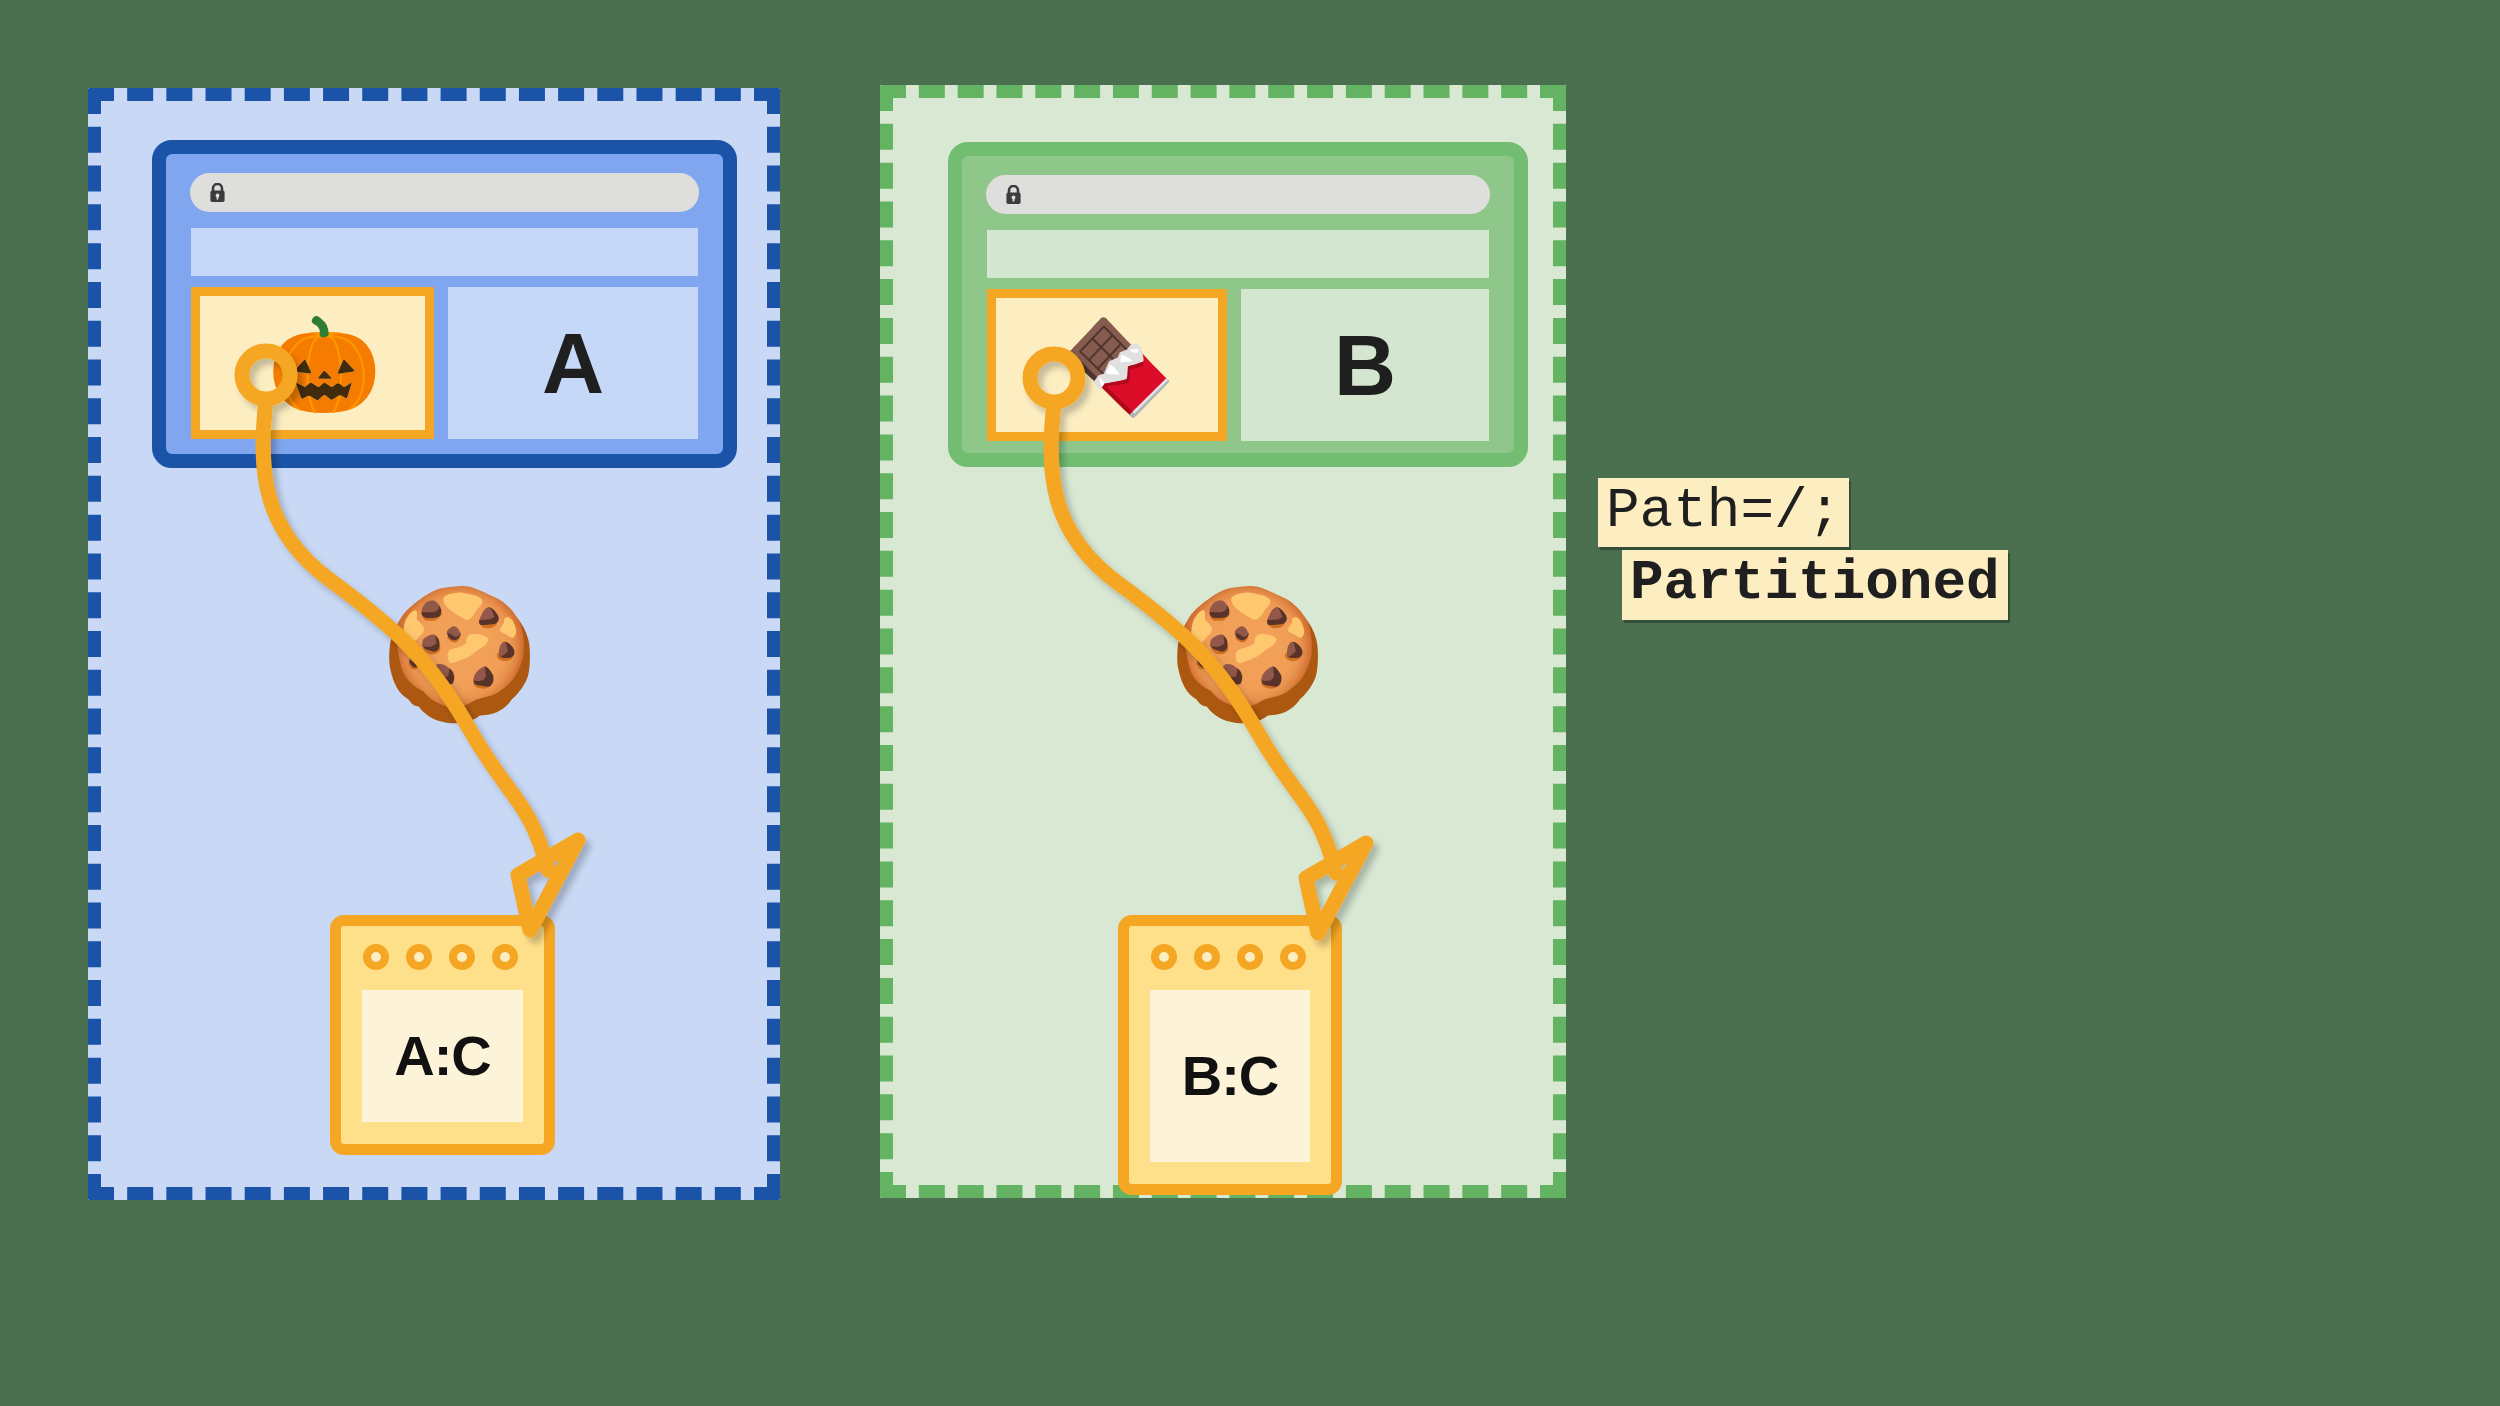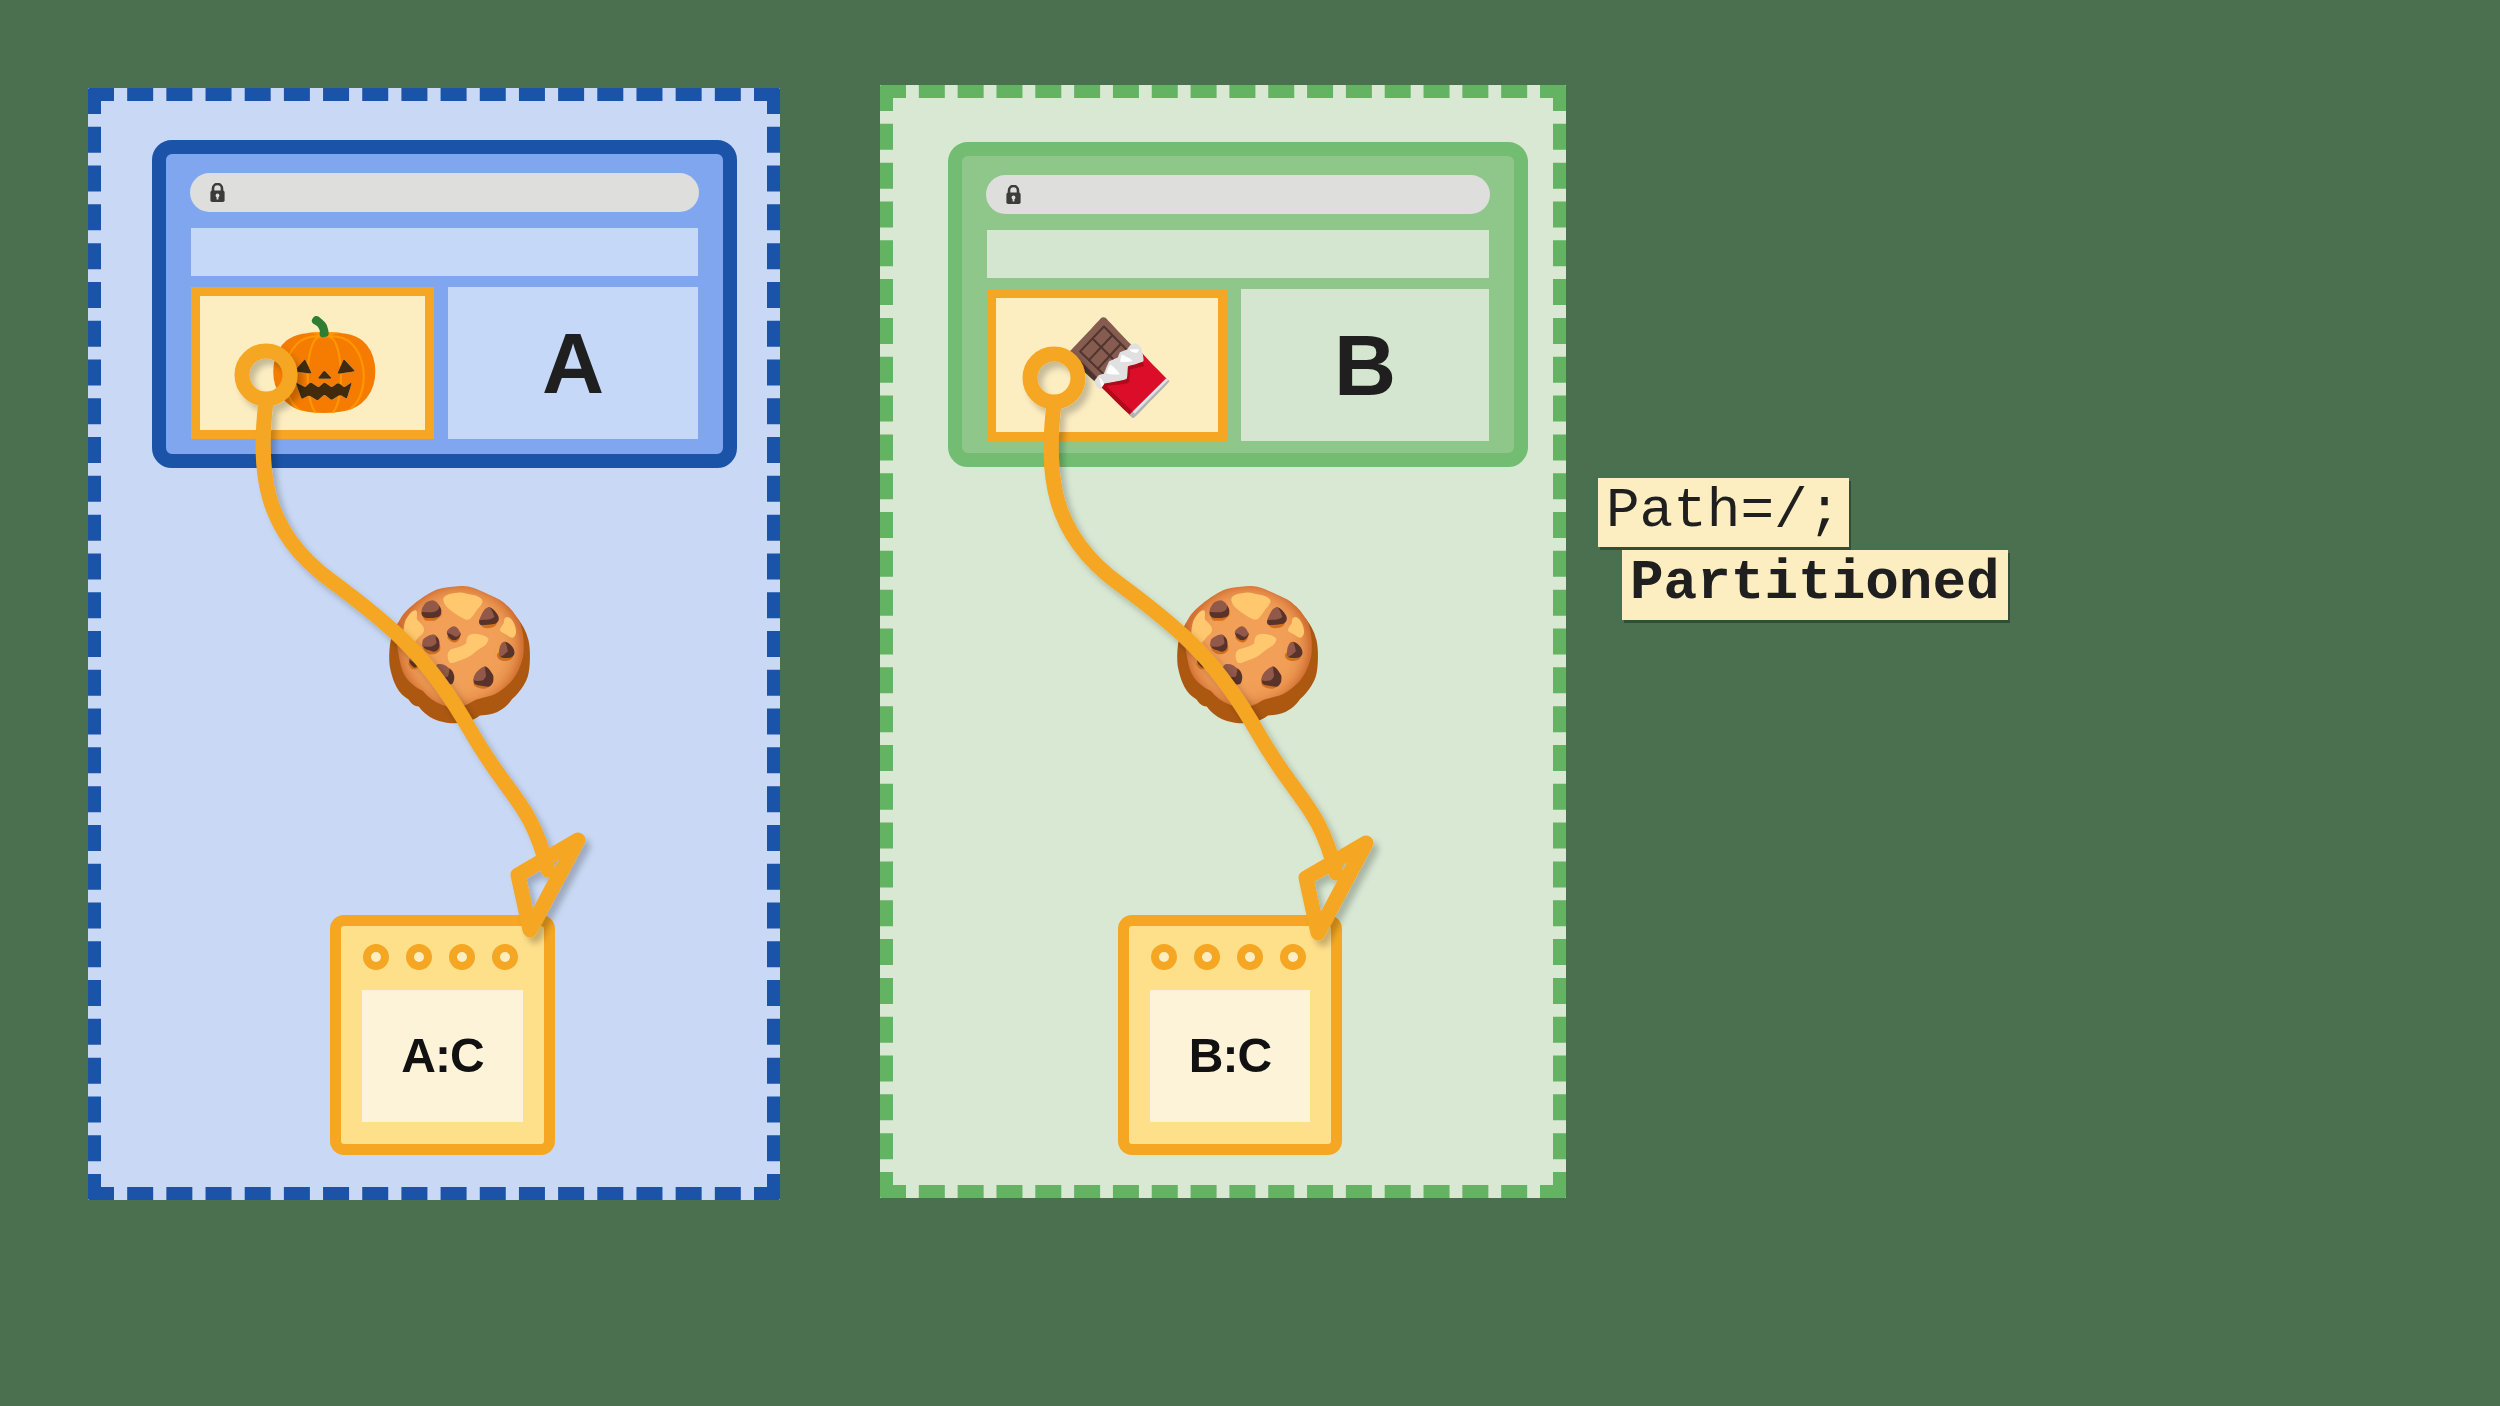--- a/index.html
+++ b/index.html
@@ -114,41 +114,41 @@
   
   .storage{
     position:absolute;
     box-sizing:border-box;
     border:11px solid #f5a623;
     background:#ffe08a;
     border-radius:14px;
     overflow:hidden;
   }
   #storage-a{left:330px;top:915px;width:225px;height:240px;}
-  #storage-b{left:1118px;top:915px;width:224px;height:240px;}
+  #storage-b{left:1118px;top:915px;width:224px;height:280px;}
   .storage-dots{
     position:absolute;left:22px;top:18px;
     display:flex;gap:17px;
   }
   .storage-dot{
     width:26px;height:26px;border-radius:50%;
     box-sizing:border-box;
     border:8px solid #f5a623;
     background:#fdeec2;
   }
   .storage-panel{
     position:absolute;
     left:21px;right:21px;top:64px;bottom:22px;
     background:#fdf3d8;
     display:flex;align-items:center;justify-content:center;
   }
   .storage-label{
     font-family:"Liberation Sans",sans-serif;
     font-weight:bold;
-    font-size:48px;
+    font-size:56px;
     color:#111;
     line-height:1;
     letter-spacing:-1px;
   }
 
   
   .arrow-layer{
     position:absolute;inset:0;
     pointer-events:none;
   }

